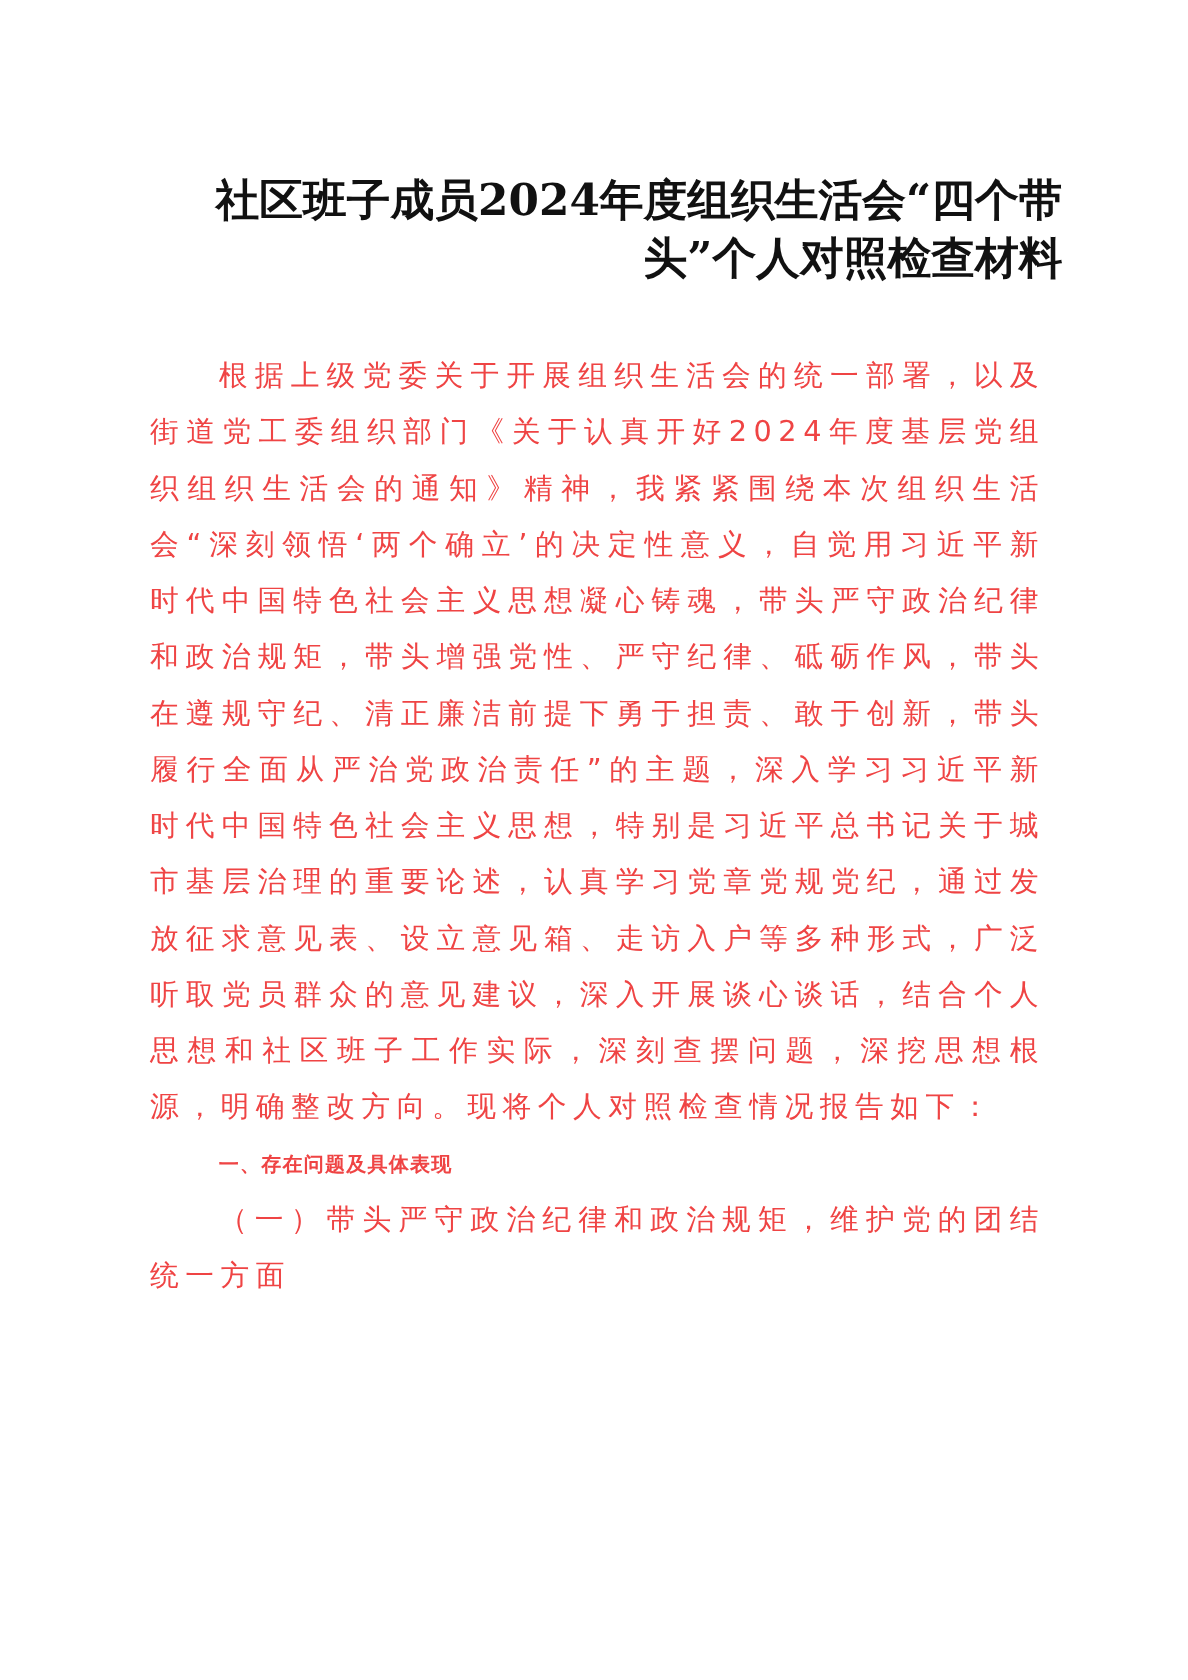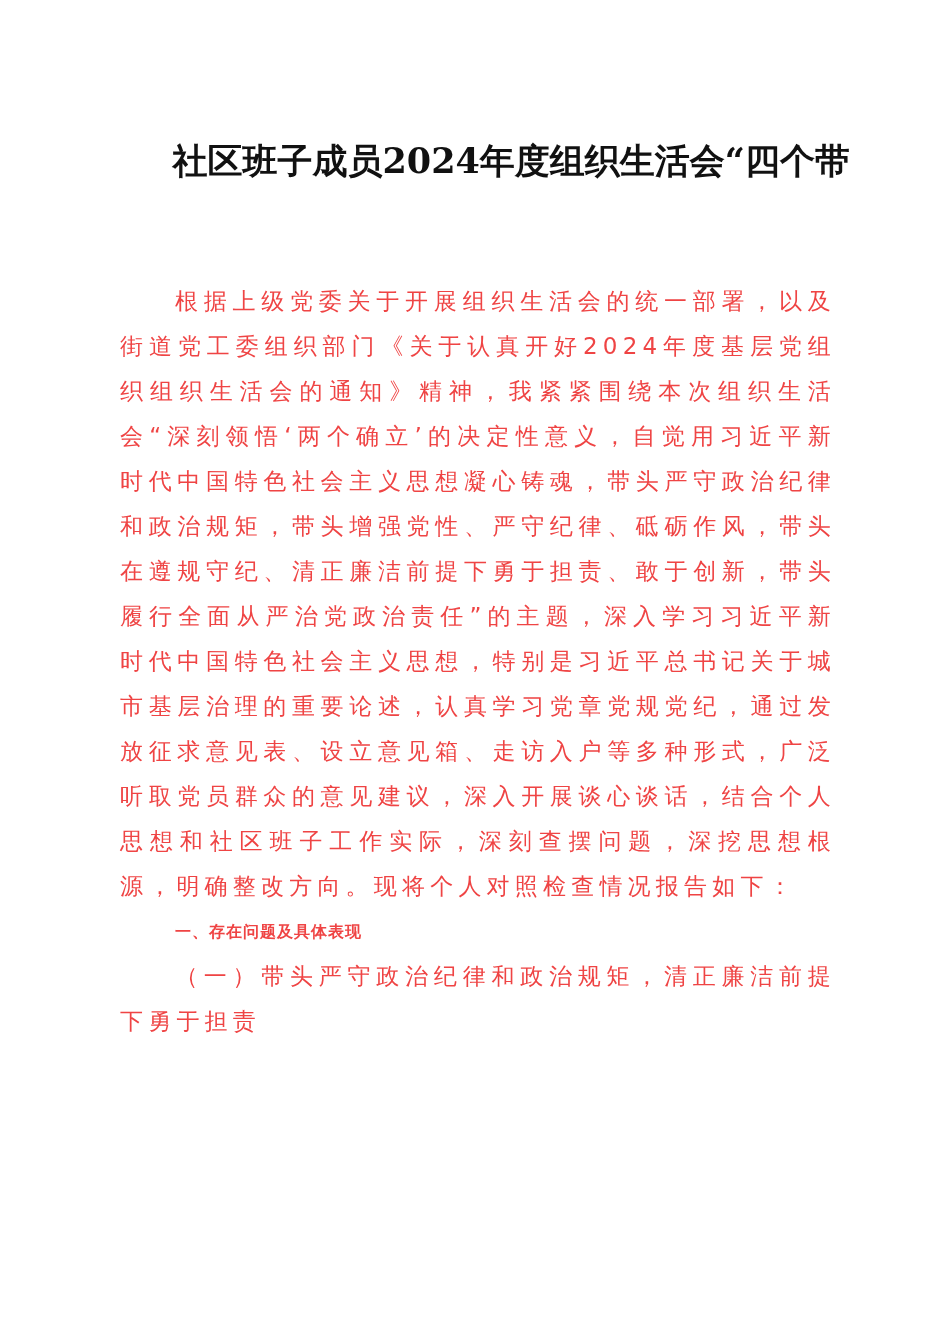--- a/index.html
+++ b/index.html
@@ -25,20 +25,21 @@
       font-weight: bold; letter-spacing: 1px; font-size: 16px;
     }
     .body p.h2 { font-family: "DejaVu Serif", "Liberation Serif", serif; }
   </style>
 </head>
 <body>
 
 <div class="page">
   <div class="title">
     <div>社区班子成员2024年度组织生活会“四个带</div>
+    <div>头”个人对照检查材料</div>
   </div>
 
   <div class="body">
     <p>根据上级党委关于开展组织生活会的统一部署，以及街道党工委组织部门《关于认真开好2024年度基层党组织组织生活会的通知》精神，我紧紧围绕本次组织生活会“深刻领悟‘两个确立’的决定性意义，自觉用习近平新时代中国特色社会主义思想凝心铸魂，带头严守政治纪律和政治规矩，带头增强党性、严守纪律、砥砺作风，带头在遵规守纪、清正廉洁前提下勇于担责、敢于创新，带头履行全面从严治党政治责任”的主题，深入学习习近平新时代中国特色社会主义思想，特别是习近平总书记关于城市基层治理的重要论述，认真学习党章党规党纪，通过发放征求意见表、设立意见箱、走访入户等多种形式，广泛听取党员群众的意见建议，深入开展谈心谈话，结合个人思想和社区班子工作实际，深刻查摆问题，深挖思想根源，明确整改方向。现将个人对照检查情况报告如下：</p>
     <p class="h1">一、存在问题及具体表现</p>
-    <p class="h2">（一）带头严守政治纪律和政治规矩，清正廉洁前提下勇于担责</p>
+    <p class="h2">（一）带头严守政治纪律和政治规矩，维护党的团结统一方面</p>
   </div>
 </div>
 
 </body></html>

